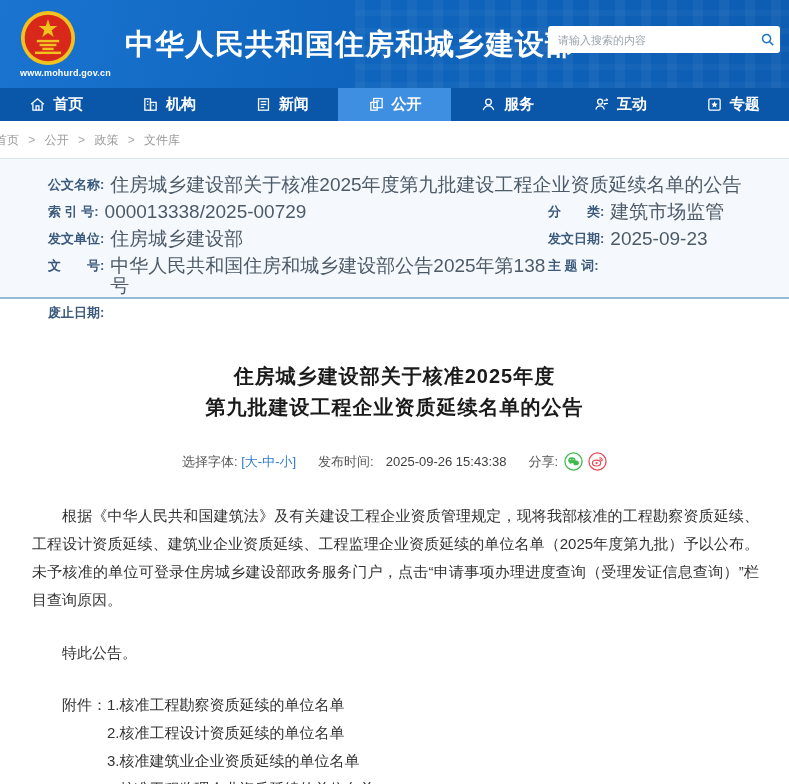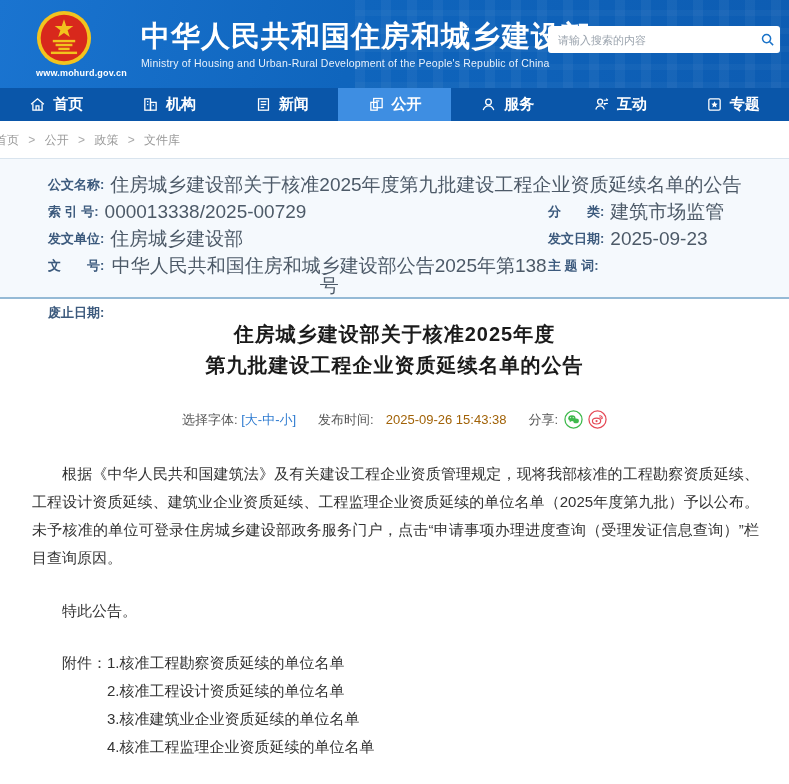--- a/index.html
+++ b/index.html
@@ -16,21 +16,21 @@
     background:linear-gradient(105deg,#1a74d0 0%,#0f65bd 45%,#0d5cb2 100%);
     overflow:hidden;
   }
   .header::after { 
     content:""; position:absolute; right:0; top:0; width:55%; height:100%;
     background:
       repeating-linear-gradient(90deg, rgba(255,255,255,0.07) 0 10px, transparent 10px 26px),
       repeating-linear-gradient(0deg, rgba(255,255,255,0.05) 0 6px, transparent 6px 18px);
     opacity:.6; pointer-events:none;
   }
-  .emblem-wrap { margin-left:36px; text-align:center; position:relative; z-index:2; }
+  .emblem-wrap { margin-left:20px; text-align:center; position:relative; z-index:2; }
   .emblem-wrap svg { display:block; }
   .site-url { color:#fff; font-size:9px; font-weight:bold; margin-top:2px; letter-spacing:.2px; }
   .titles { margin-left:14px; position:relative; z-index:2; }
   .site-name { color:#fff; font-size:29px; font-weight:bold; letter-spacing:1px; line-height:34px; }
   .site-name-en { color:#e8f1fb; font-size:10.5px; margin-top:4px; letter-spacing:.2px; }
   .search {
     position:absolute; right:9px; top:26px; width:232px; height:27px; z-index:3;
     background:#fff; border-radius:3px; display:flex; align-items:center;
   }
   .search input {
@@ -57,41 +57,41 @@
     border-bottom:1px solid #d9e4ee;
   }
   .breadcrumb a { color:#999; text-decoration:none; cursor:pointer; }
   .breadcrumb .sep { margin:0 6px; color:#aaa; }
 
   
   .meta-box {
     background:#f5f9fd; border-bottom:2px solid #95bad6;
     padding:16px 20px 12px 48px; height:140px;
   }
-  .meta-row { display:flex; margin-bottom:7px; line-height:20px;text-align:center; }
+  .meta-row { display:flex; margin-bottom:7px; line-height:20px; }
   .m-left { flex:1; display:flex; }
   .m-right { width:221px; display:flex; }
   .m-label { color:#3c5a7d; font-weight:bold; font-size:13px; white-space:pre; }
   .m-value { color:#4d5a68; font-size:19px; margin-left:6px; }
 
   
   .article { background:#fff; }
   .art-title {
-    margin-top:20px; text-align:center; color:#1a1a1a;
+    margin-top:62px; text-align:center; color:#1a1a1a;
     font-size:20px; font-weight:bold; line-height:31px; letter-spacing:1px;
   }
   .info-row {
     margin-top:29px; display:flex; justify-content:center; align-items:center;
     font-size:13px; color:#555;
   }
   .info-row .grp { display:flex; align-items:center; }
   .info-row .gap { width:22px; }
   .blue { color:#2e7bd0; cursor:pointer; }
   .blue-static { color:#2e7bd0; }
-  .ptime { color:#a16207; margin-left:12px;text-align:right; }
+  .ptime { color:#404040; margin-left:12px;text-align:right; }
   .share-icons { display:flex; align-items:center; gap:5px; margin-left:6px; }
   .share-icons svg { display:block; cursor:pointer; }
 
   .body-text { margin:31px 30px 0 32px; font-size:15px; color:#333; }
   .body-text p { line-height:28px; text-align:justify; }
   .p-indent { text-indent:2em; }
   .p-notice { margin-top:25px; text-indent:2em; }
   .attach-line { margin-top:24px; text-indent:2em; line-height:28px; }
   .attach-item { line-height:30px; padding-left:75px; cursor:pointer; }
   .attach-item:first-of-type { margin-top:2px; }
@@ -111,21 +111,20 @@
           <rect x="18" y="32" width="24" height="2.6" fill="#f2c31e"></rect>
           <rect x="21" y="36.2" width="18" height="2.6" fill="#f2c31e"></rect>
           <rect x="24" y="40.4" width="12" height="2.6" fill="#f2c31e"></rect>
           <rect x="16" y="44.6" width="28" height="2.6" fill="#f2c31e"></rect>
         </svg>
       </span>
       <div class="site-url">www.mohurd.gov.cn</div>
     </div>
     <div class="titles">
       <div class="site-name">中华人民共和国住房和城乡建设部</div>
-      <div class="site-name-en">Ministry of Housing and Urban-Rural Development of the People's Republic of China</div>
     </div>
     <div class="search">
       <input type="text" placeholder="请输入搜索的内容" style="">
       <span class="mag">
         <svg width="15" height="15" viewBox="0 0 24 24" fill="none" stroke="#1a73c9" stroke-width="2.4">
           <circle cx="10.5" cy="10.5" r="6.5"></circle>
             <line x1="15.5" y1="15.5" x2="21" y2="21"></line>
         </svg>
       </span>
     </div>

